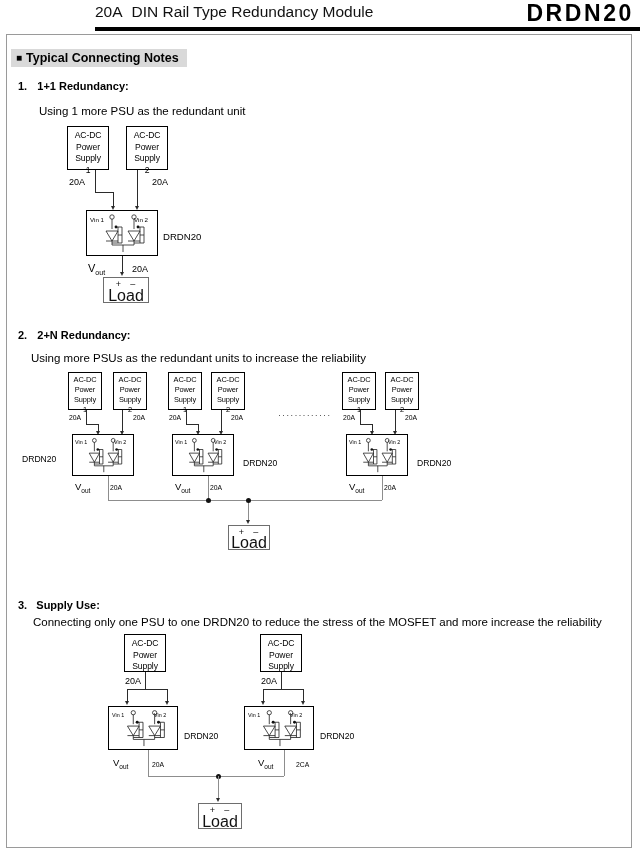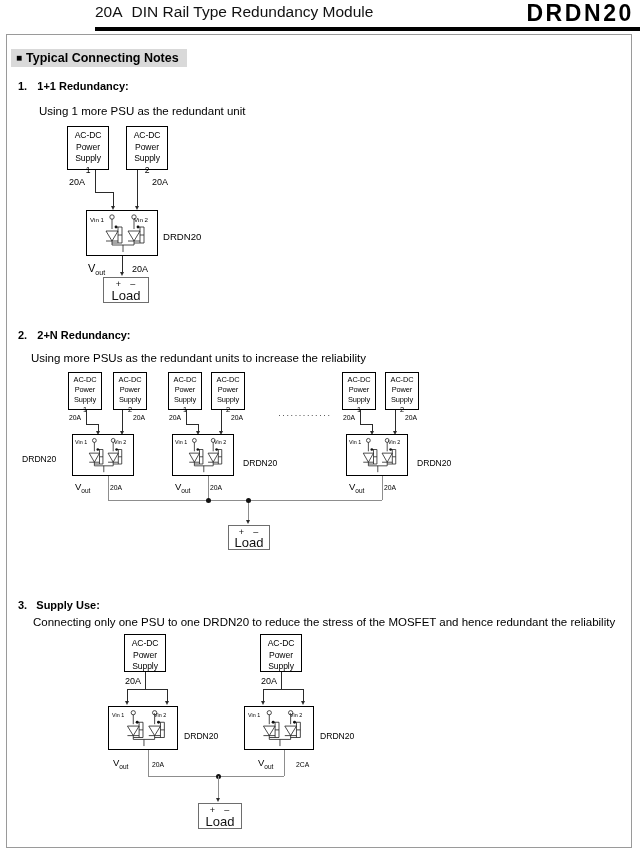--- a/index.html
+++ b/index.html
@@ -62,21 +62,21 @@
   .mod-lbl.sm{font-size:8.6px;}
 
   .load{
     position:absolute;border:1px solid #6e6e6e;background:#fff;box-sizing:border-box;
     text-align:center;color:#111;
   }
   .load .pm{
     position:absolute;top:1px;left:0;right:0;
     font-size:9px;letter-spacing:9px;padding-left:8px;
   }
-  .load .lt{position:absolute;bottom:0px;left:0;right:0;font-size:13px;line-height:13px;}
+  .load .lt{position:absolute;bottom:0px;left:0;right:0;font-size:16px;line-height:13px;}
 
   .amp{position:absolute;font-size:6.8px;color:#000;white-space:nowrap;}
   .amp.b{font-size:9px;}
 
   .vout{position:absolute;font-size:11px;color:#000;white-space:nowrap;}
   .vout sub{font-size:7px;}
   .vout.sm{font-size:9.5px;}
   .vout.sm sub{font-size:6.5px;}
 
   
@@ -378,21 +378,21 @@
 <div class="load" style="left:228px;top:525px;width:42px;height:25px;">
   <div class="pm"><span>+</span><span>–</span></div>
   <div class="lt">Load</div>
 </div>
 
 <div class="sec-no" style="left:18px;top:599px;">
   <span>3.</span>
   <span style="display:inline-block;width:3px;"></span>
   <span>Supply Use:</span>
 </div>
-<div class="sec-sub" style="left:33px;top:616px;">Connecting only one PSU to one DRDN20 to reduce the stress of the MOSFET and hence  redundant the reliability</div>
+<div class="sec-sub" style="left:33px;top:616px;">Connecting only one PSU to one DRDN20 to reduce the stress of the MOSFET and more  increase the reliability</div>
 
 <div class="psu big" style="left:124px;top:634px;width:42px;height:38px;">
   <div>AC-DC</div>
   <div>Power</div>
   <div>Supply</div>
 </div>
 <div class="amp b" style="left:125px;top:676px;">20A</div>
 <div class="wv" style="left:145px;top:672px;height:17px;"></div>
 <div class="wh" style="left:127px;top:689px;width:40px;"></div>
 <div class="wv" style="left:127px;top:689px;height:14px;"></div>

